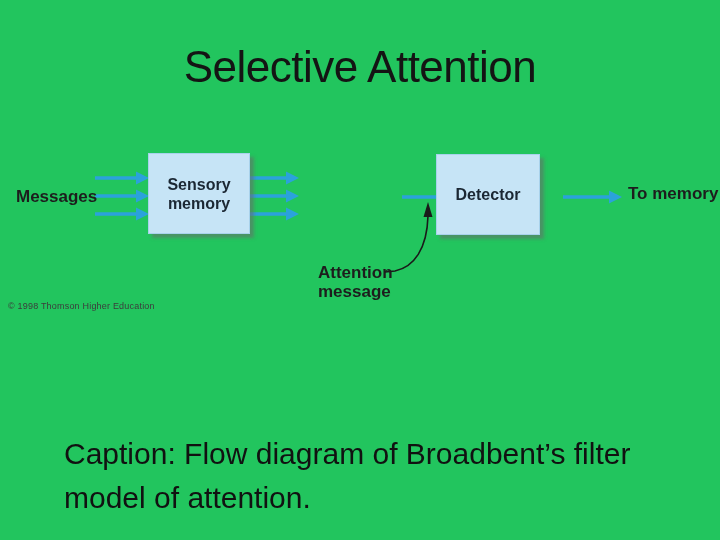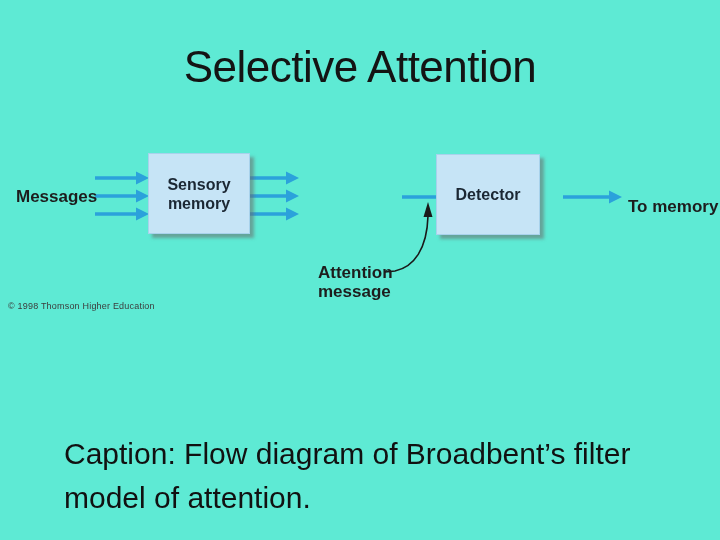--- a/index.html
+++ b/index.html
@@ -1,19 +1,19 @@
 <!DOCTYPE html>
 <html><head>
 <meta charset="utf-8">
 <style>
   html,body{margin:0;padding:0;}
   .slide{
     position:relative;
     width:720px;height:540px;
-    background:#5eead4;
+    background:#22c55e;
     overflow:hidden;
     font-family:"Liberation Sans", sans-serif;
   }
   .title{
     position:absolute;
     left:0;top:42px;width:720px;
     margin:0;
     text-align:center;
     font-size:44px;
     font-weight:400;
@@ -25,21 +25,21 @@
   .flabel{
     position:absolute;
     font-size:17px;
     font-weight:700;
     color:#1d1d1d;
     line-height:19px;
     white-space:nowrap;
   }
   .flabel.wrap{white-space:normal;}
   .messages{left:16px;top:187px;}
-  .tomemory{left:628px;top:197px;}
+  .tomemory{left:628px;top:184px;}
   .attended{left:318px;top:263px;width:84px;}
   .box{
     position:absolute;
     width:100px;height:79px;
     background:#c6e4f6;
     border:1px solid #a8d2ec;
     box-shadow:4px 4px 3px rgba(105,105,105,0.55);
     display:flex;align-items:center;justify-content:center;
     text-align:center;
     font-size:16px;font-weight:700;

